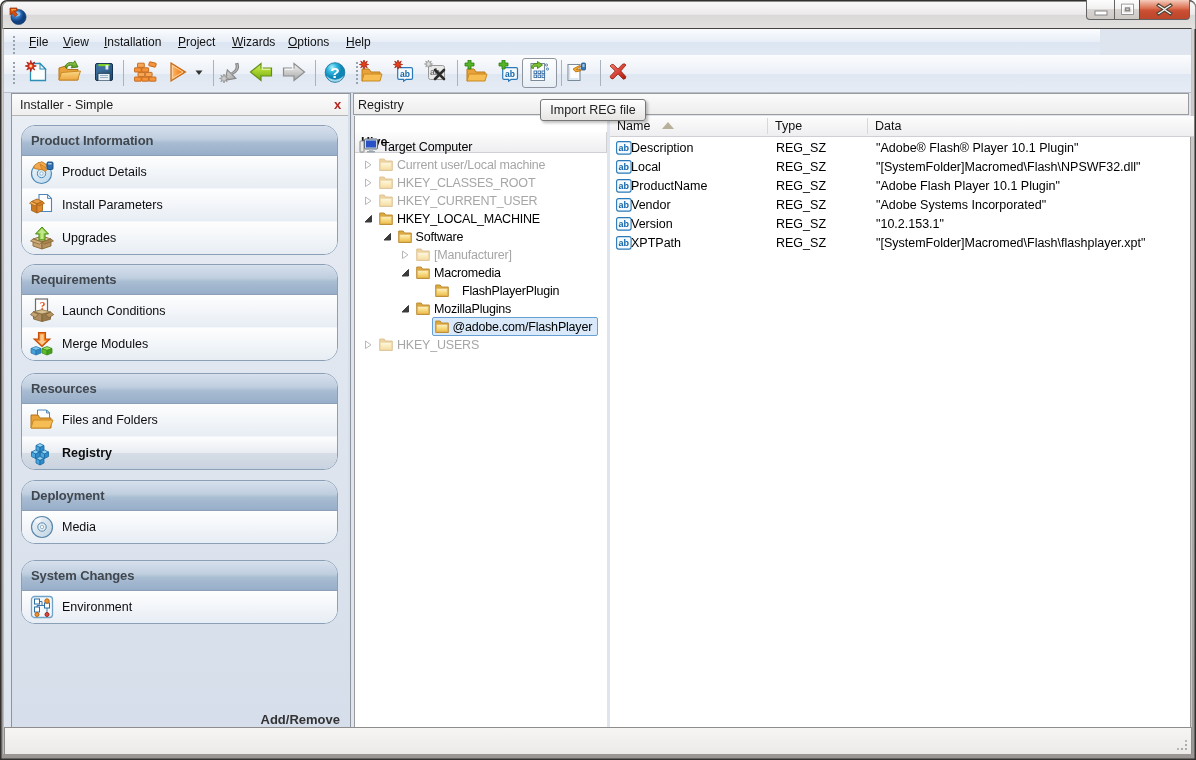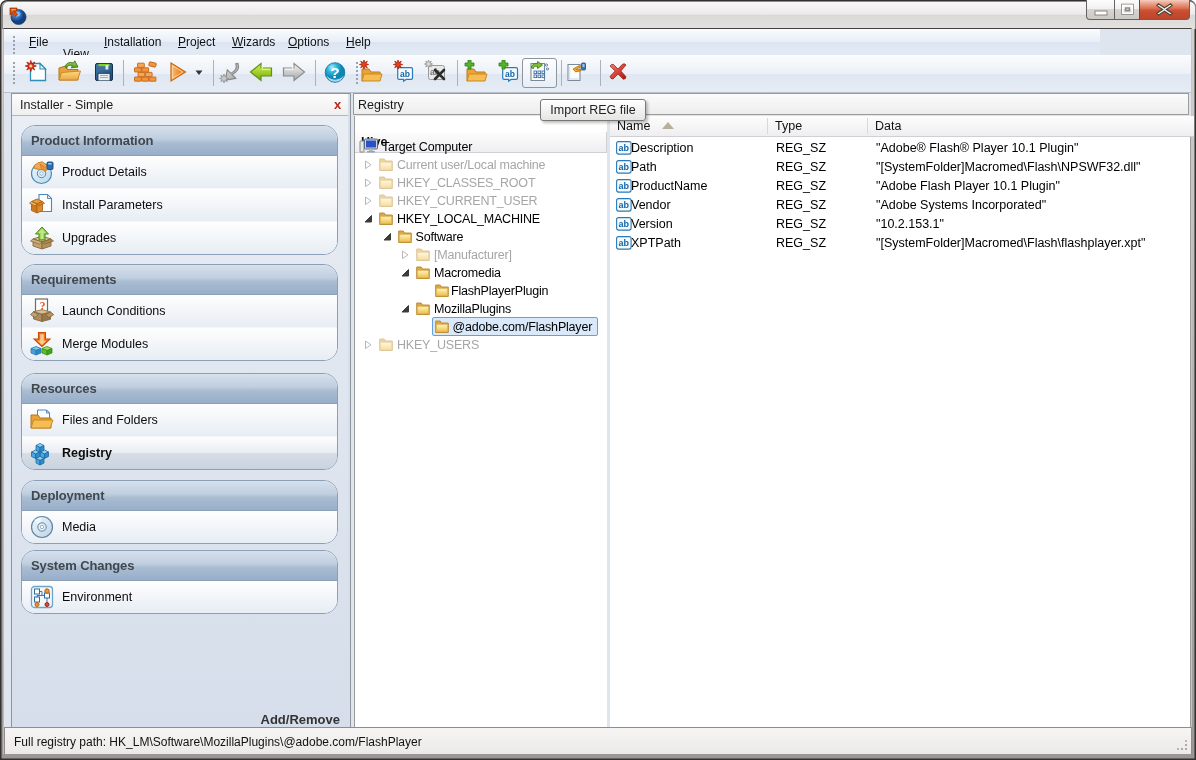--- a/index.html
+++ b/index.html
@@ -97,21 +97,21 @@
       <svg class="wglyph" viewBox="0 0 49 19">
         <g transform="translate(24.5,9.5)">
           <path d="M-6.5 -5 L0 -0.8 L6.5 -5 L8 -3 L2 1 L8 5 L6.5 7 L0 2.8 L-6.5 7 L-8 5 L-2 1 L-8 -3 Z" transform="translate(0,-1) scale(0.95)" fill="#f4f7f9" stroke="#514538" stroke-width="1.3"></path>
         </g>
       </svg>
     </div>
   <div id="client" class="abs">
     <div id="menubar" class="abs">
       <div class="abs thandle" style="left:9px;"></div>
       <div class="menuitem abs" style="left:25px;"><u>F</u>ile</div>
-      <div class="menuitem abs" style="left:59px;margin-top:12px;"><u>V</u>iew</div>
+      <div class="menuitem abs" style="left:59px;"><u>V</u>iew</div>
       <div class="menuitem abs" style="left:100px;"><u>I</u>nstallation</div>
       <div class="menuitem abs" style="left:174px;"><u>P</u>roject</div>
       <div class="menuitem abs" style="left:228px;"><u>W</u>izards</div>
       <div class="menuitem abs" style="left:284px;"><u>O</u>ptions</div>
       <div class="menuitem abs" style="left:342px;"><u>H</u>elp</div>
     </div>
     <div id="toolbar" class="abs">
       <div class="abs thandle" style="left:9px;"></div>
       <div class="abs ticon" id="ic-new" style="left:21px;"><svg width="24" height="24" viewBox="0 0 24 24">
             <path d="M5.5 3.5 h9.5 l5.5 5.5 v11.5 h-15z" fill="#fdfefe" stroke="#2e8fb6" stroke-width="1.3"></path>
@@ -425,21 +425,21 @@
                     </linearGradient>
                   </defs>
                   <circle cx="13" cy="13" r="10.5" fill="url(#cd2)" stroke="#5b87aa" stroke-width="1.2"></circle>
                   <circle cx="13" cy="13" r="4.2" fill="#e4eef5" stroke="#5b87aa" stroke-width="1"></circle>
                   <circle cx="13" cy="13" r="1.7" fill="#f8fbfd" stroke="#84a7c0" stroke-width="0.8"></circle>
                   <path d="M5 6 a10.5 10.5 0 0 1 7-2.5 l0 4.5 a5 5 0 0 0-3.5 1.5z" fill="#fff" opacity="0.55"></path>
                 </svg></div>
               <div class="lbl">Media</div>
             </div>
         </div>
-        <div class="sect abs" style="top:434px;text-align:right;">
+        <div class="sect abs" style="top:444px;text-align:right;">
           <div class="shead">
               <span>System Changes</span>
             </div>
           <div class="srow">
               <div class="ic" id="sc-en"><svg width="26" height="26" viewBox="0 0 26 26">
                   <rect x="2.5" y="2.5" width="21" height="21" rx="3" fill="#f2f8fc" stroke="#6fa3c8" stroke-width="1.3"></rect>
                   <g stroke="#3a7ab0" stroke-width="1" fill="none">
                     <path d="M8 7.5 h5 M13 7.5 v4 M13 11.5 h-5 M8 11.5 v4 M13 11.5 h5 M18 11.5 v4 M8 15.5 v3 M18 15.5 v3"></path>
                   </g>
                   <g fill="#fff" stroke="#2a6aa0" stroke-width="1">
@@ -599,21 +599,21 @@
                 <defs>
                   <linearGradient id="fg" x1="0" y1="0" x2="0" y2="1">
                     <stop offset="0" stop-color="#fdf3cd"></stop>
                     <stop offset="0.45" stop-color="#f8dc85"></stop>
                     <stop offset="1" stop-color="#edbf4e"></stop>
                   </linearGradient>
                 </defs>
                 <path d="M0.7 3 L5.2 3 L6.6 5 L13.3 5 L13.3 14.5 L0.7 14.5 Z" fill="#dca93e" stroke="#b9872d" stroke-width="0.9"></path>
                 <path d="M1.6 6.6 L12.4 6.6 L12.4 13.6 L1.6 13.6 Z" fill="url(#fg)" stroke="#e2b65c" stroke-width="0.6"></path>
               </svg></span>
-            <span class="txt" style="left:96px;">FlashPlayerPlugin</span>
+            <span class="txt" style="left:107px;">FlashPlayerPlugin</span>
           </div>
           <div class="trow abs" style="top:162px;">
             <span class="tarrow" style="left:46px;"><svg width="9" height="10" viewBox="0 0 9 10">
                 <path d="M7.5 1.5 L7.5 8 L1 8 Z" fill="#3c3c3c" stroke="#3c3c3c"></path>
               </svg></span>
             <span class="tfolder" style="left:61px;"><svg width="15" height="16" viewBox="0 0 15 16">
                 <defs>
                   <linearGradient id="fg" x1="0" y1="0" x2="0" y2="1">
                     <stop offset="0" stop-color="#fdf3cd"></stop>
                     <stop offset="0.45" stop-color="#f8dc85"></stop>
@@ -680,21 +680,21 @@
               </svg></span>
             <span class="vname">Description</span>
             <span class="vtype">REG_SZ</span>
             <span class="vdata">"Adobe® Flash® Player 10.1 Plugin"</span>
           </div>
           <div class="vrow abs" style="top:19px;width:583px;">
             <span class="abic"><svg width="16" height="14" viewBox="0 0 16 14">
                 <rect x="0.6" y="0.6" width="14.5" height="12.5" rx="2" fill="#f4fafd" stroke="#2a7ab8" stroke-width="1.1"></rect>
                 <text x="7.8" y="10" font-size="9" font-weight="bold" fill="#1565a8" text-anchor="middle" font-family="Liberation Sans,sans-serif">ab</text>
               </svg></span>
-            <span class="vname">Path</span>
+            <span class="vname">Local</span>
             <span class="vtype">REG_SZ</span>
             <span class="vdata">"[SystemFolder]Macromed\Flash\NPSWF32.dll"</span>
           </div>
           <div class="vrow abs" style="top:38px;width:583px;">
             <span class="abic"><svg width="16" height="14" viewBox="0 0 16 14">
                 <rect x="0.6" y="0.6" width="14.5" height="12.5" rx="2" fill="#f4fafd" stroke="#2a7ab8" stroke-width="1.1"></rect>
                 <text x="7.8" y="10" font-size="9" font-weight="bold" fill="#1565a8" text-anchor="middle" font-family="Liberation Sans,sans-serif">ab</text>
               </svg></span>
             <span class="vname">ProductName</span>
             <span class="vtype">REG_SZ</span>
@@ -737,17 +737,16 @@
             <rect x="4" y="8" width="2" height="2"></rect>
             <rect x="8" y="0" width="2" height="2"></rect>
             <rect x="0" y="8" width="2" height="2"></rect>
           </g>
           <g fill="#8f8c89">
             <rect x="8.5" y="8.5" width="1" height="1"></rect>
             <rect x="8.5" y="4.5" width="1" height="1"></rect>
             <rect x="4.5" y="8.5" width="1" height="1"></rect>
           </g>
         </svg>
-        <div id="stattext" class="abs">Full registry path: HK_LM\Software\MozillaPlugins\@adobe.com/FlashPlayer</div>
       </div>
     <div id="tooltip" class="abs">Import REG file</div>
   </div>
 </div>
 
 </body></html>

